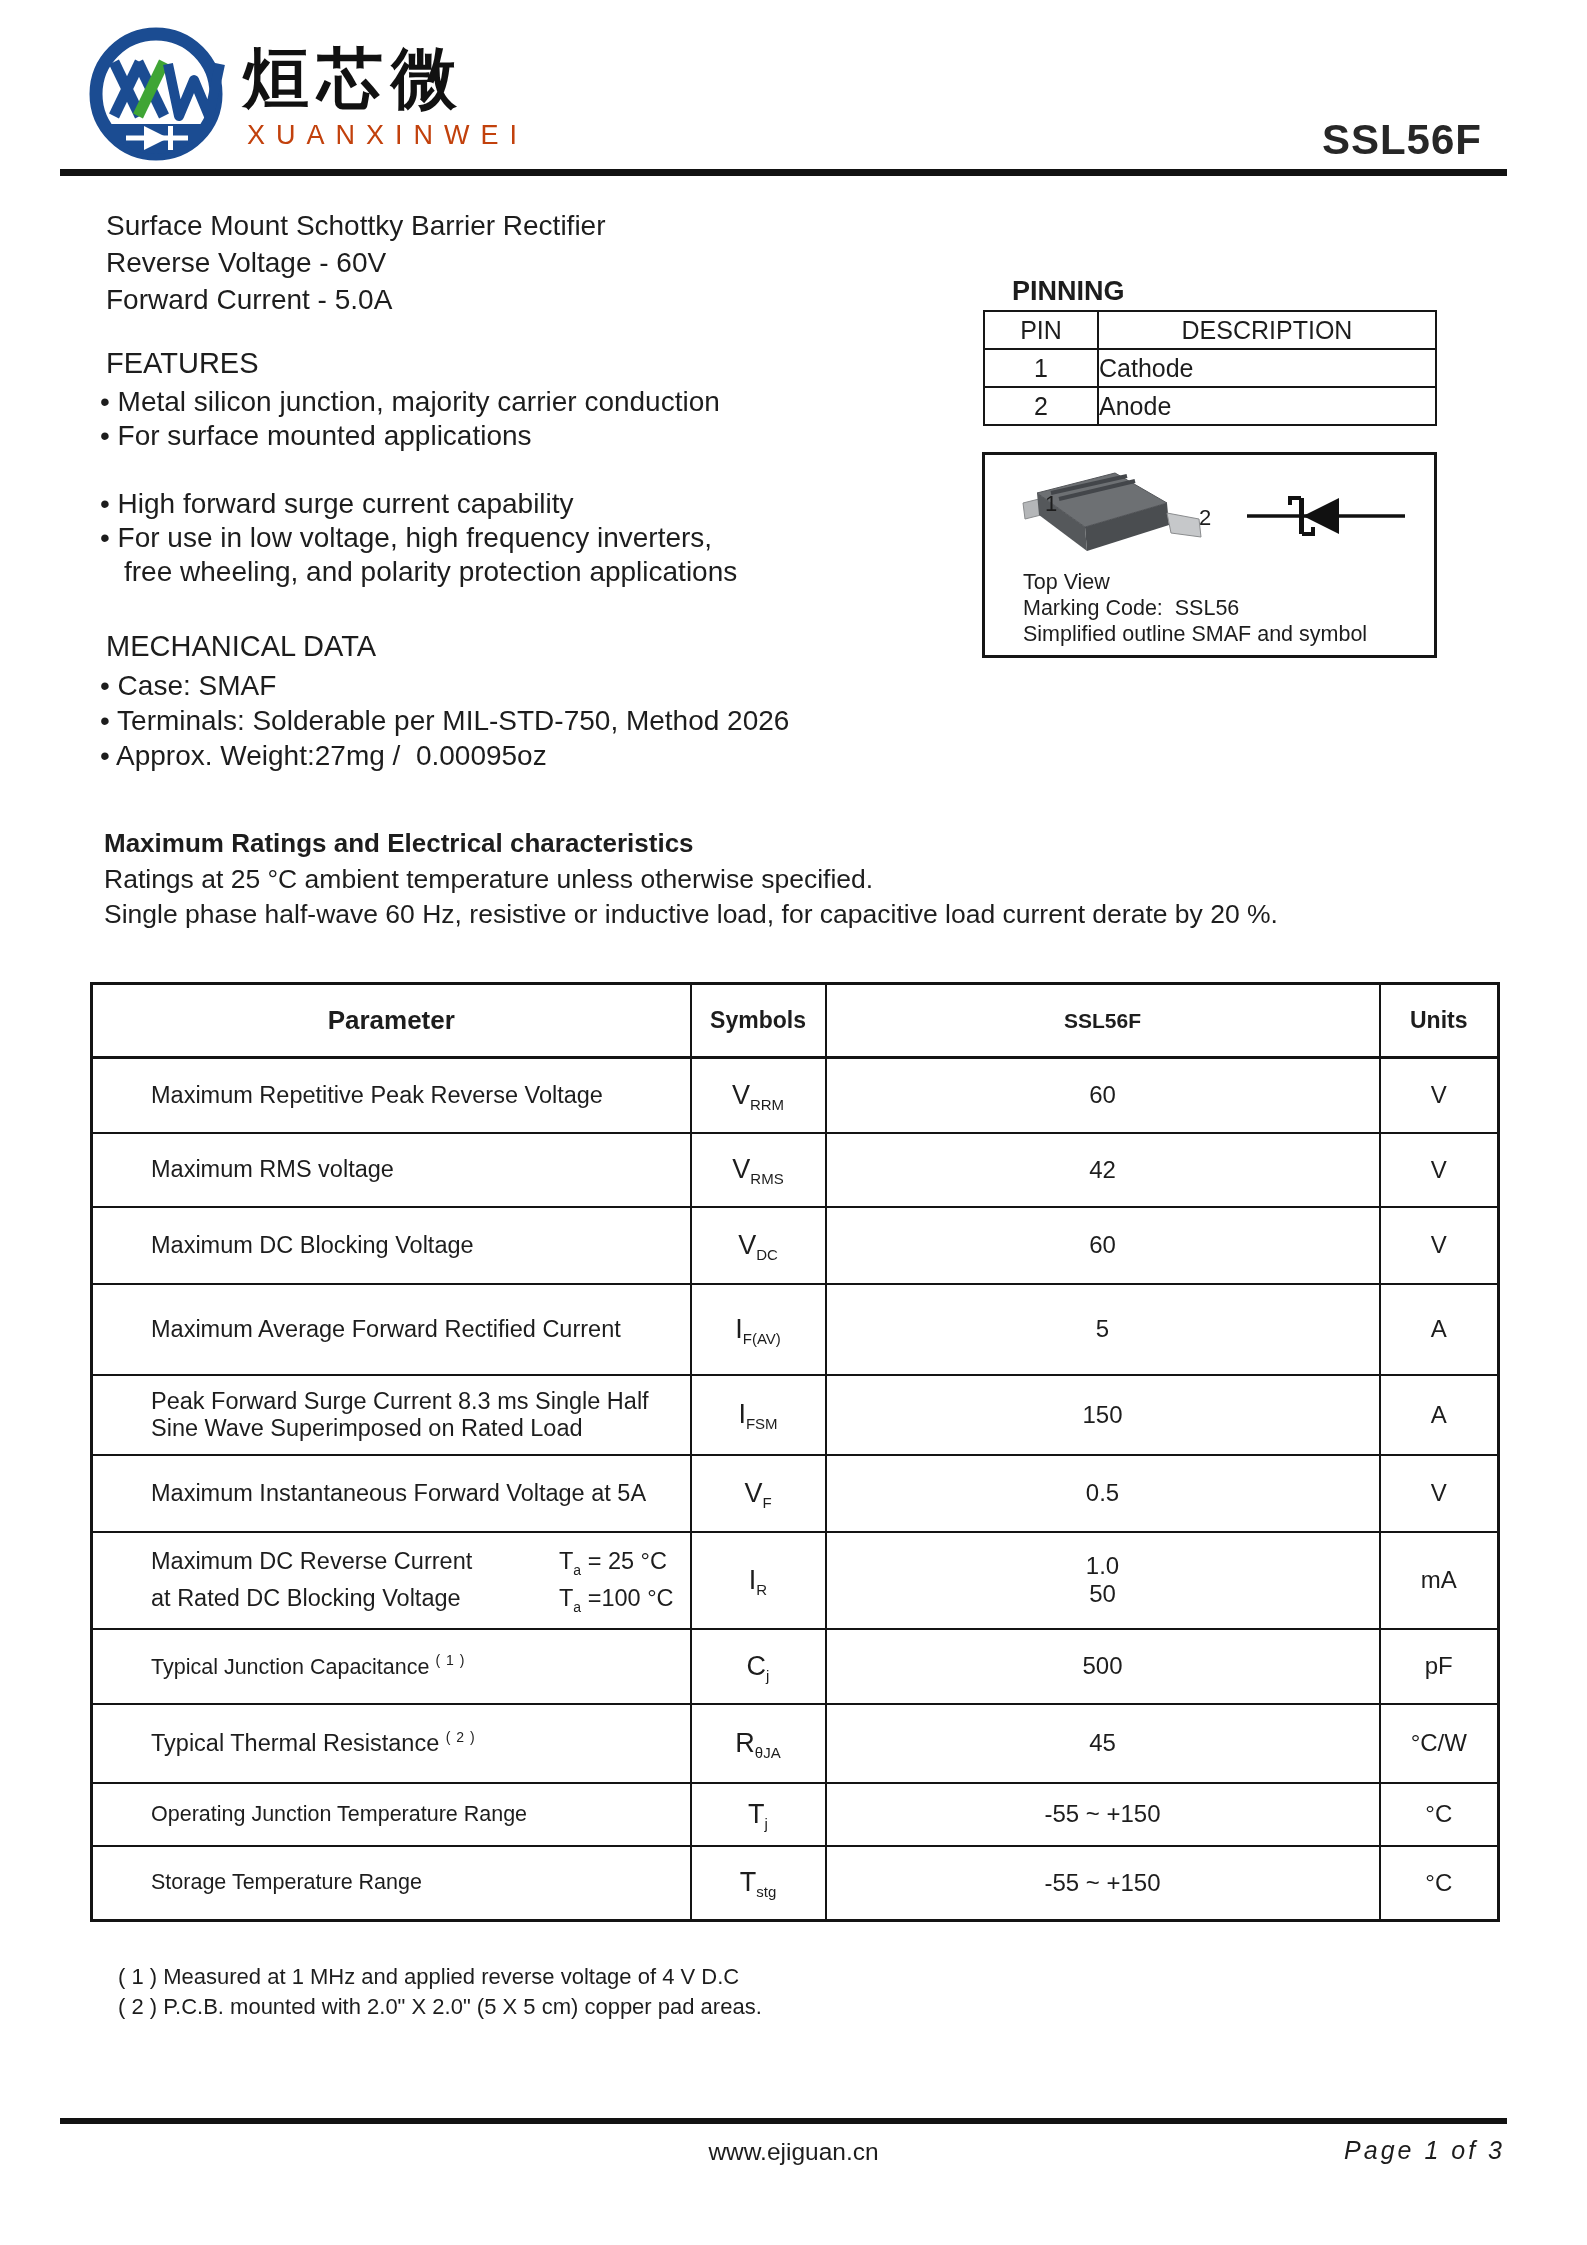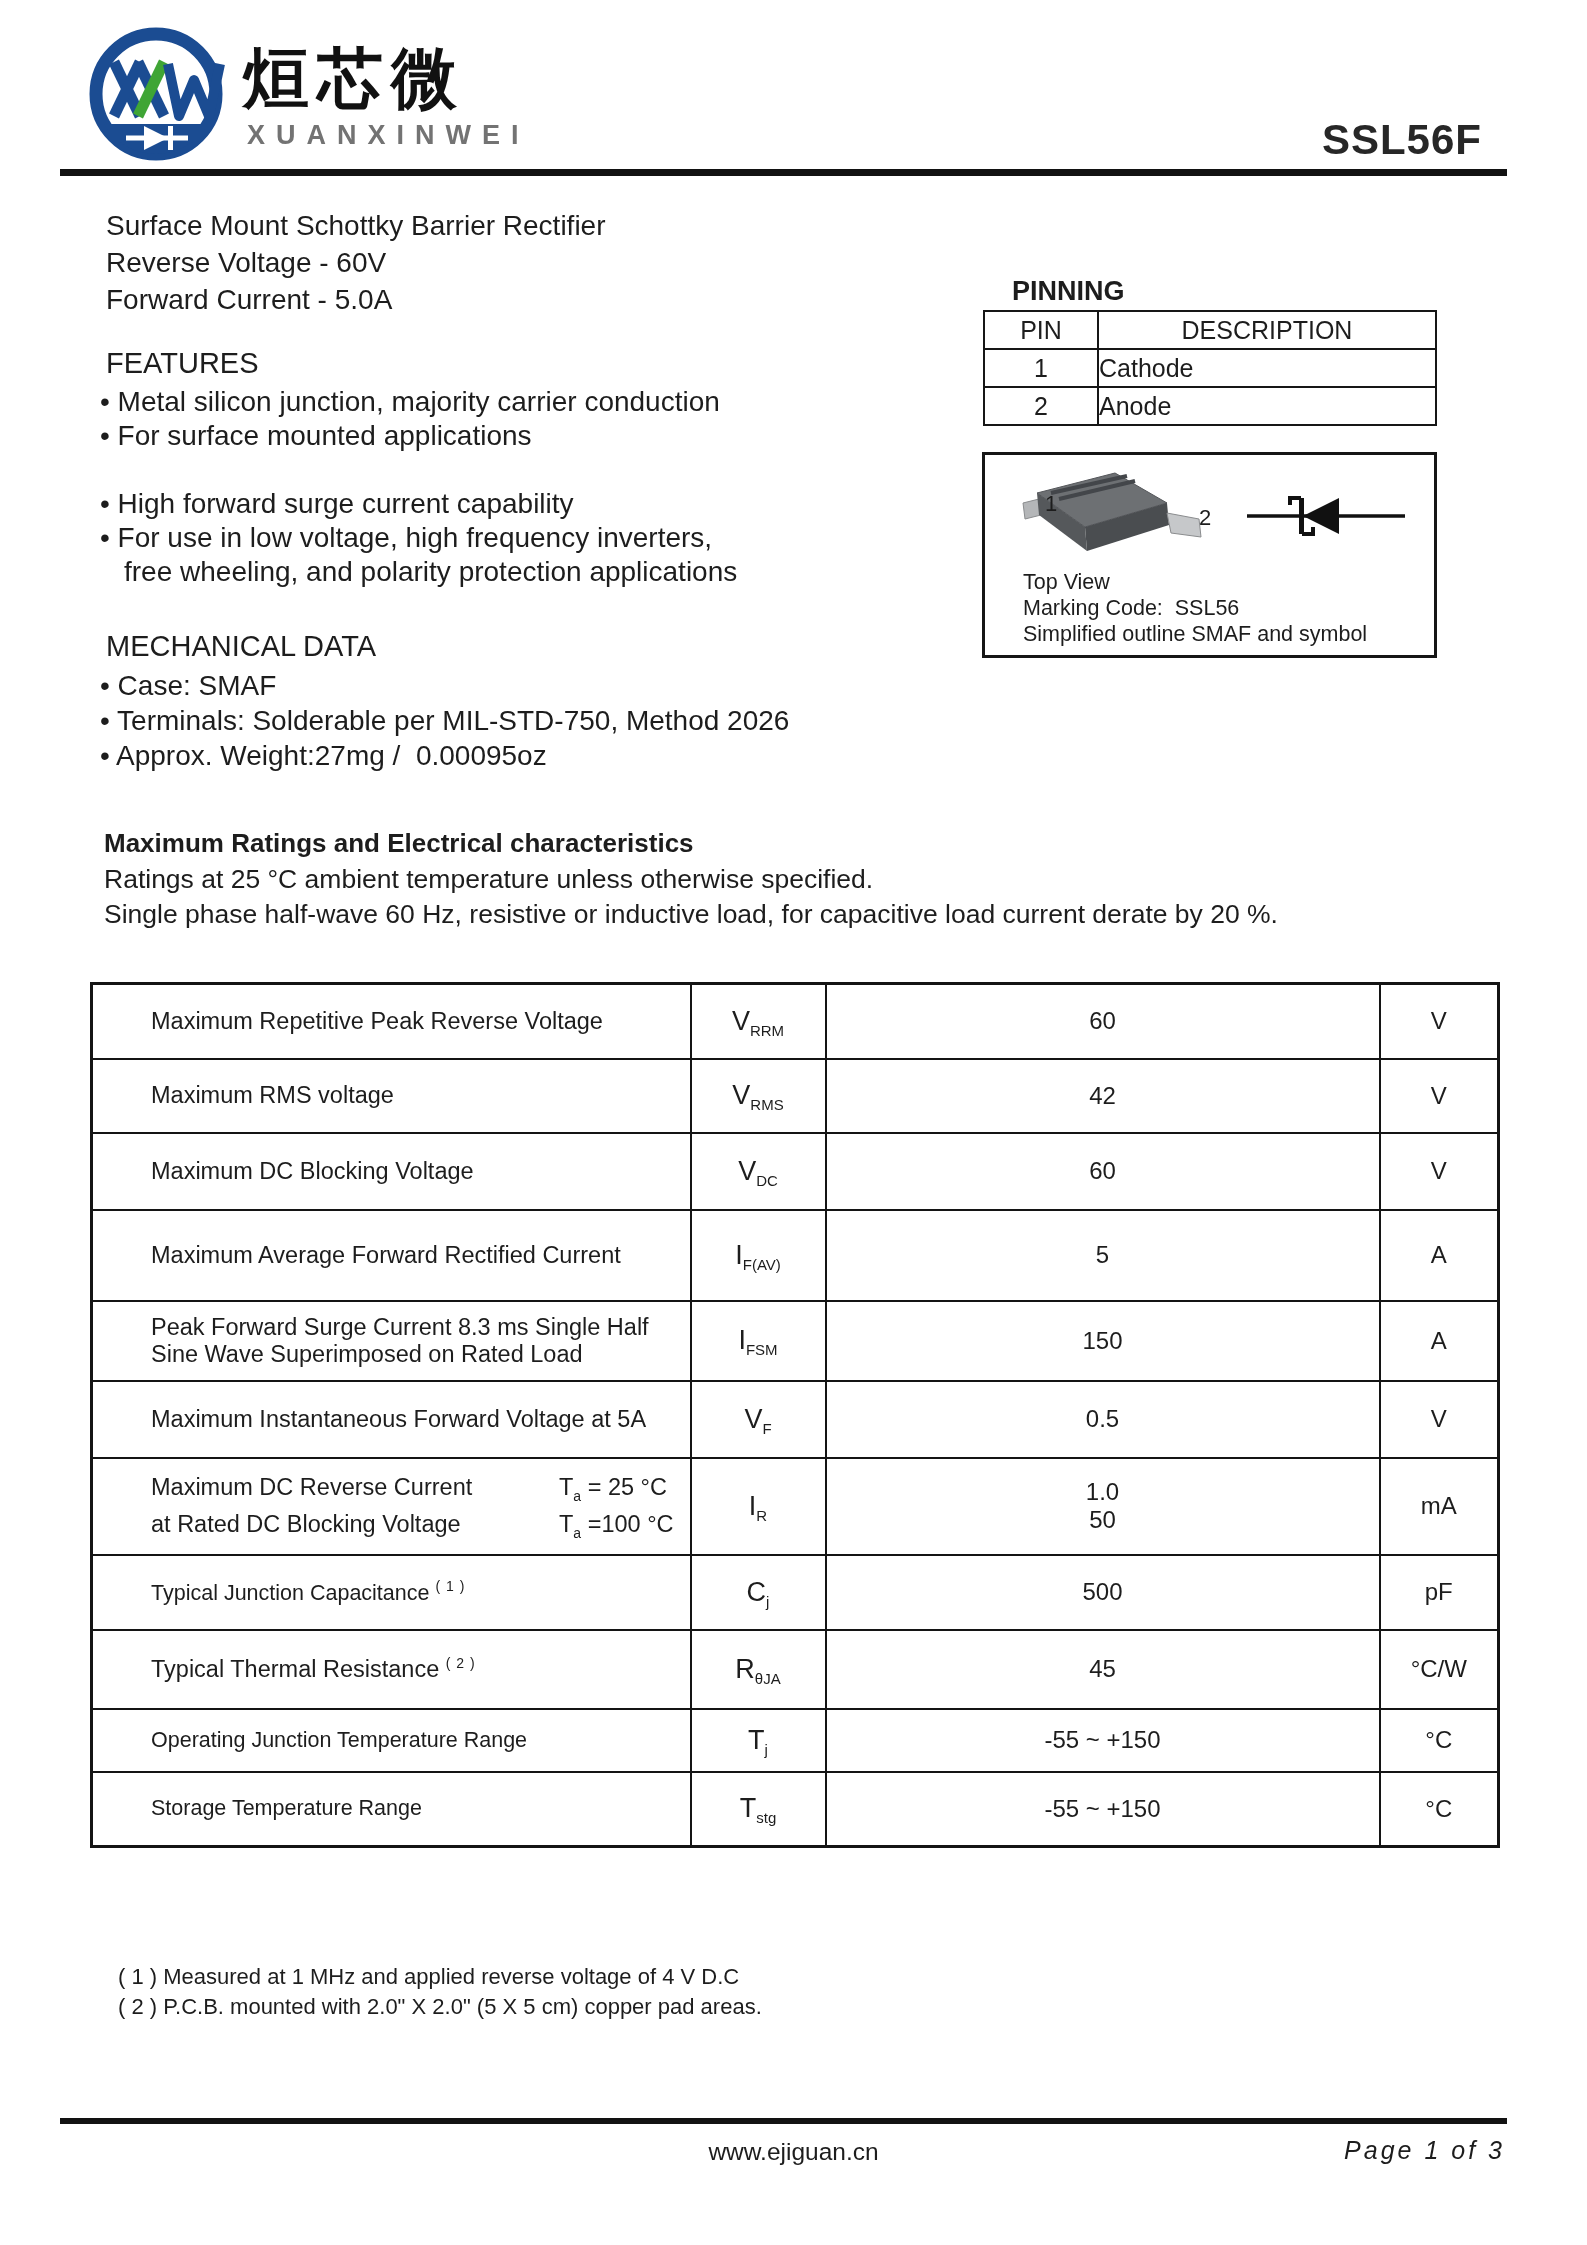--- a/index.html
+++ b/index.html
@@ -5,21 +5,21 @@
   html,body{margin:0;padding:0;background:#9a9a9a;}
   .page{
     position:relative;width:1587px;height:2245px;background:#ffffff;
     font-family:"Liberation Sans","DejaVu Sans",sans-serif;color:#1d1d1d;
     overflow:hidden;margin:0 auto;
   }
   .abs{position:absolute;}
   .rule{background:#121212;}
   
   .brand-cn{font-size:66px;font-weight:bold;letter-spacing:8px;color:#111;}
-  .brand-en{font-size:27px;font-weight:bold;letter-spacing:11px;color:#737373;}
+  .brand-en{font-size:27px;font-weight:normal;letter-spacing:11px;color:#c2410c;}
   .part-no{font-size:42px;font-weight:bold;color:#272727;letter-spacing:1px;}
   
   .body-text{font-size:28px;line-height:36px;white-space:pre-wrap;}
   .sec-title{font-size:29px;}
   .ratings-title{font-size:26px;font-weight:bold;text-align:right;}
   .ratings-note{font-size:26.5px;}
   
   .pin-table{border-collapse:collapse;table-layout:fixed;width:452px;}
   .pin-table td{border:2px solid #161616;font-size:25px;padding:0;height:36px;}
   .pin-c{text-align:center;}
@@ -150,20 +150,26 @@
   <div class="abs ratings-note" style="left:104px;top:899px;">Single phase half-wave 60 Hz, resistive or inductive load, for capacitive load current derate by 20 %.</div>
 
   <table class="main-table abs" style="left:90px;top:982px;">
     <colgroup>
         <col style="width:599px">
         <col style="width:135px">
         <col style="width:554px">
         <col style="width:119px">
       </colgroup>
     <tbody>
+        <tr class="hdr" style="height:74px;">
+      <td class="h-param">Parameter</td>
+      <td class="h-sym">Symbols</td>
+      <td class="h-part">SSL56F</td>
+      <td class="h-units">Units</td>
+    </tr>
 
     <tr style="height:75px;">
       <td class="c-param">Maximum Repetitive Peak Reverse Voltage</td>
       <td class="c-sym"><span class="base">V</span><sub>RRM</sub></td>
       <td class="c-val">60</td>
       <td class="c-unit">V</td>
     </tr>
 
     <tr style="height:74px;">
       <td class="c-param">Maximum RMS voltage</td>

